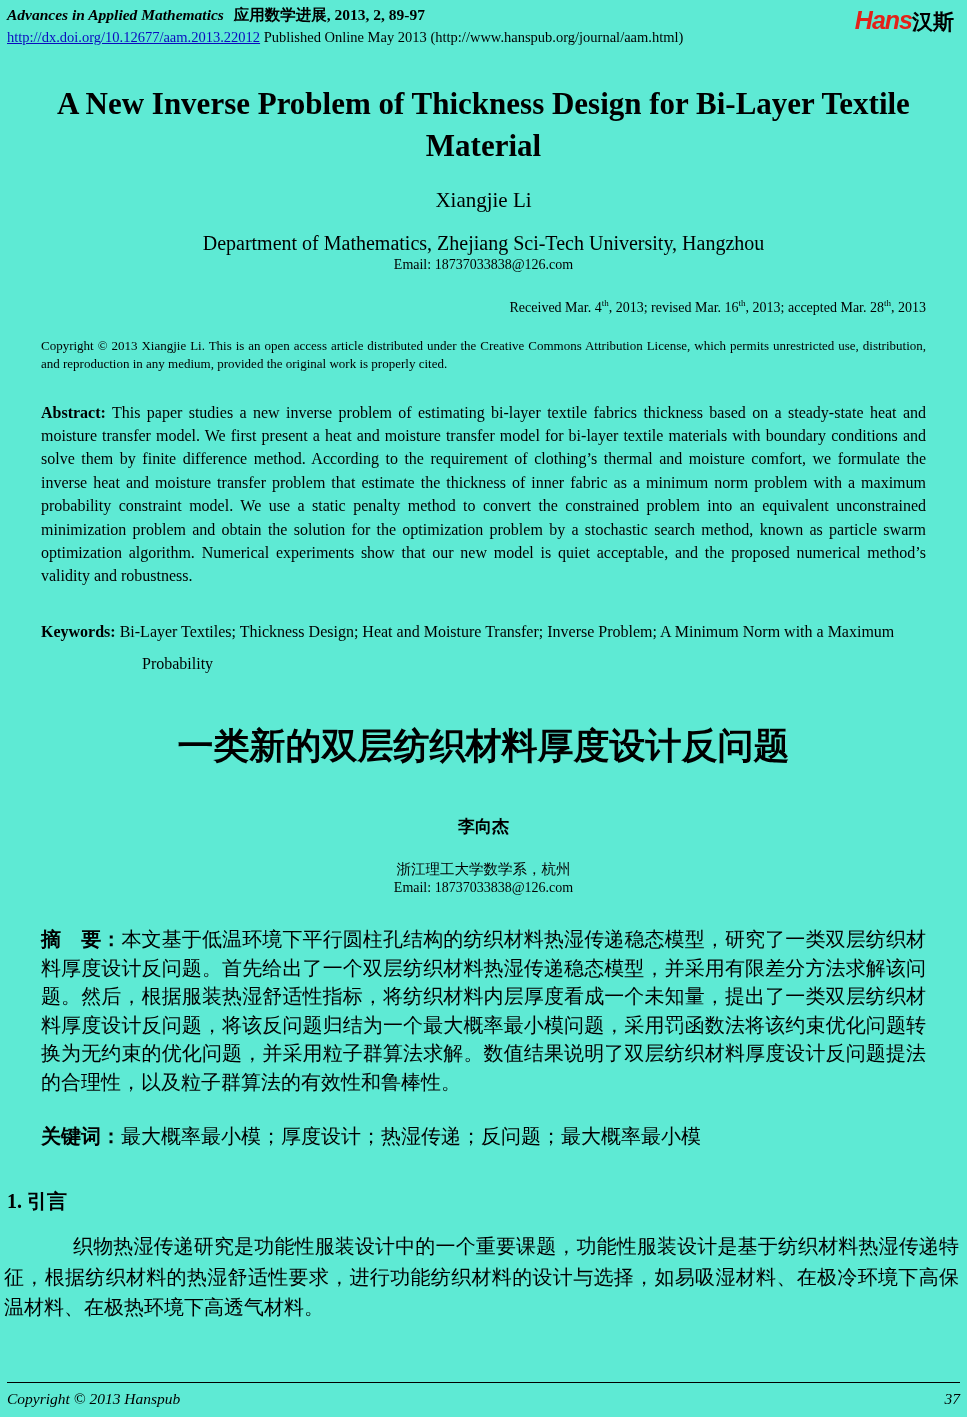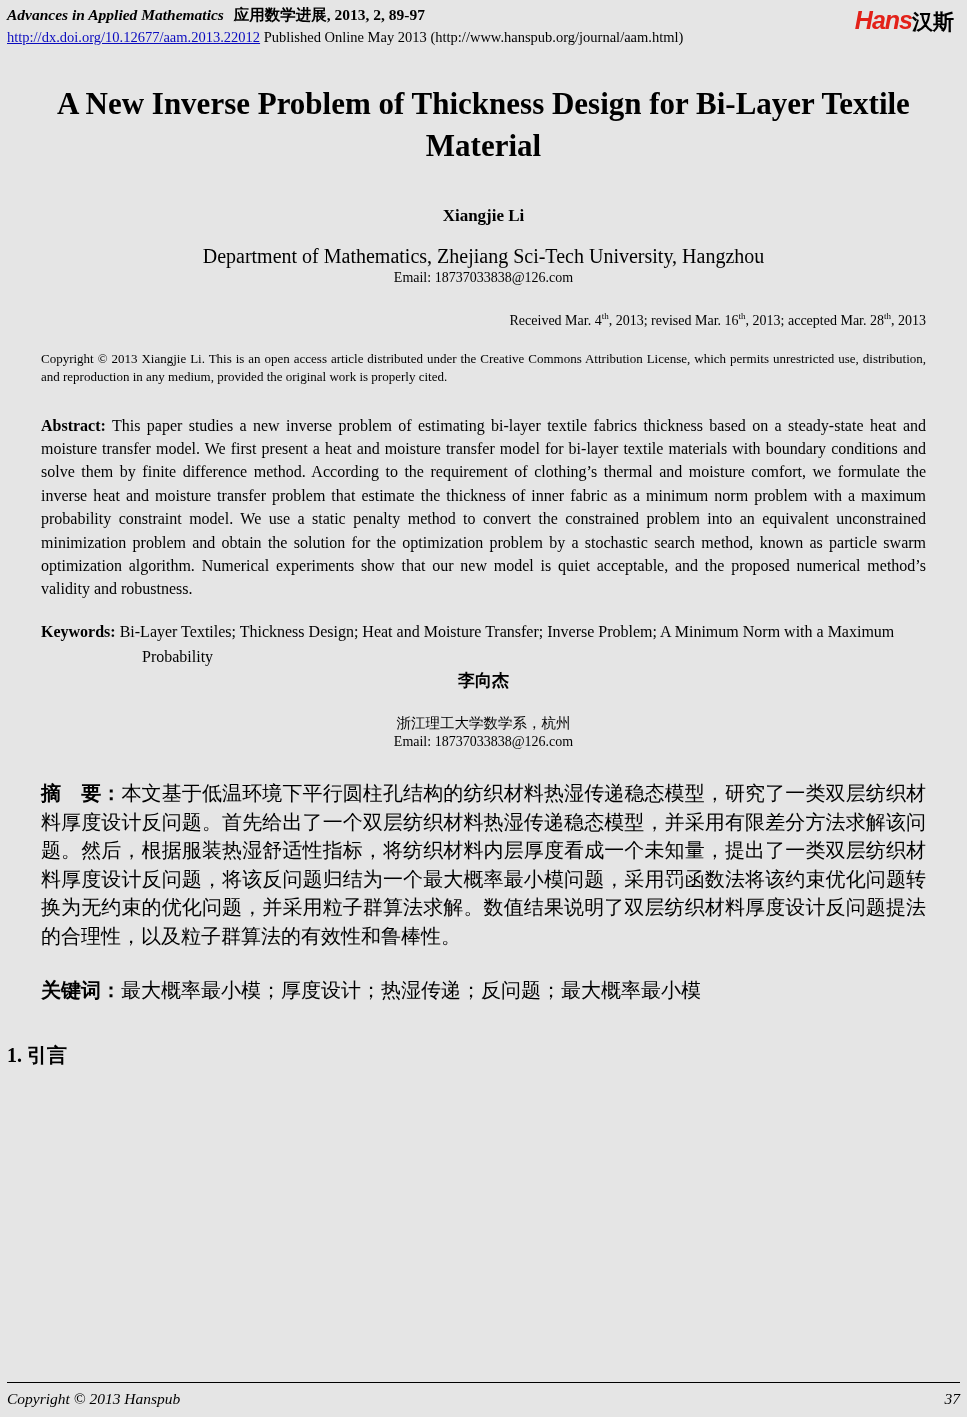--- a/index.html
+++ b/index.html
@@ -3,21 +3,21 @@
 <meta charset="utf-8">
 <title>Paper Page</title>
 <style>
   * { margin: 0; padding: 0; box-sizing: border-box; }
   html, body { background: #ffffff; }
   .page {
     position: relative;
     width: 967px;
     height: 1417px;
     margin: 0 auto;
-    background: #e5e5e5;
+    background: #5eead4;
     color: #000000;
     font-family: "Liberation Serif", "DejaVu Serif", serif;
     overflow: hidden;
   }
 
   
   .header {
     display: flex;
     justify-content: space-between;
     align-items: flex-start;
@@ -43,39 +43,39 @@
   
   .content { padding: 0 41px; }
   .article-title {
     margin: 37px auto 0 auto;
     text-align: center;
     font-size: 31px;
     font-weight: bold;
     line-height: 1.33;
     max-width: 890px;
   }
-  .author { margin-top: 40px; text-align: center; font-size: 17px; font-weight: bold; }
+  .author { margin-top: 22px; text-align: center; font-size: 21px; font-weight: normal; }
   .affiliation { margin-top: 17px; text-align: center; font-size: 20px; line-height: 1.3; }
   .email { text-align: center; font-size: 14px; line-height: 1.3; }
   .received { margin-top: 24px; text-align: right; font-size: 14px; font-family: Liberation Serif, serif; }
   .received sup { font-size: 9px; vertical-align: super; }
   .license-note { margin-top: 21px; font-size: 13px; line-height: 1.42; text-align: justify; }
   .abstract { margin-top: 27px; font-size: 16px; line-height: 23.4px; text-align: justify; }
   .label { font-weight: bold; }
   .keywords {
-    margin-top: 18px;
+    margin-top: 28px;
     font-size: 16px;
-    line-height: 25px;
+    line-height: 32px;
     padding-left: 101px;
     text-indent: -101px;
   }
 
   
   .cn-title { margin-top: 42px; text-align: center; font-size: 36px; font-weight: bold; }
-  .cn-author { text-align: center; font-size: 17px; font-weight: bold; }
+  .cn-author { margin-top: 44px; text-align: center; font-size: 17px; font-weight: bold; }
   .cn-affiliation { margin-top: 22px; text-align: center; font-size: 14.5px; line-height: 1.35; }
   .cn-email { text-align: center; font-size: 14px; line-height: 1.35; }
   .cn-dates { margin-top: 21px; text-align: center; font-size: 16px; }
   .cn-abstract { margin-top: 27px; font-size: 20px; line-height: 28.5px; text-align: justify; }
   .cn-keywords { margin-top: 26px; font-size: 20px; line-height: 28px; }
 
   
   .section-heading { margin: 38px 0 0 -34px; font-size: 20px; font-weight: bold; }
   .intro-para {
     margin: 16px -33px 0 -37px;
@@ -121,33 +121,35 @@
     <div class="email">Email: 18737033838@126.com</div>
 
     <div class="received"><span>Received Mar. 4</span><sup>th</sup><span>, 2013; revised Mar. 16</span><sup>th</sup><span>, 2013; accepted Mar. 28</span><sup>th</sup><span>, 2013</span></div>
 
     <p class="license-note">Copyright © 2013 Xiangjie Li. This is an open access article distributed under the Creative Commons Attribution License, which permits unrestricted use, distribution, and reproduction in any medium, provided the original work is properly cited.</p>
 
     <p class="abstract"><span class="label">Abstract:</span><span> This paper studies a new inverse problem of estimating bi-layer textile fabrics thickness based on a steady-state heat and moisture transfer model. We first present a heat and moisture transfer model for bi-layer textile materials with boundary conditions and solve them by finite difference method. According to the requirement of clothing’s thermal and moisture comfort, we formulate the inverse heat and moisture transfer problem that estimate the thickness of inner fabric as a minimum norm problem with a maximum probability constraint model. We use a static penalty method to convert the constrained problem into an equivalent unconstrained minimization problem and obtain the solution for the optimization problem by a stochastic search method, known as particle swarm optimization algorithm. Numerical experiments show that our new model is quiet acceptable, and the proposed numerical method’s validity and robustness.</span></p>
 
     <p class="keywords"><span class="label">Keywords:</span><span> Bi-Layer Textiles; Thickness Design; Heat and Moisture Transfer; Inverse Problem; A Minimum Norm with a Maximum Probability</span></p>
 
+    <h1 class="cn-title">一类新的双层纺织材料厚度设计反问题</h1>
 
     <div class="cn-author">李向杰</div>
 
     <div class="cn-affiliation">浙江理工大学数学系，杭州</div>
     <div class="cn-email">Email: 18737033838@126.com</div>
 
 
     <p class="cn-abstract"><span class="label">摘　要：</span><span>本文基于低温环境下平行圆柱孔结构的纺织材料热湿传递稳态模型，研究了一类双层纺织材料厚度设计反问题。首先给出了一个双层纺织材料热湿传递稳态模型，并采用有限差分方法求解该问题。然后，根据服装热湿舒适性指标，将纺织材料内层厚度看成一个未知量，提出了一类双层纺织材料厚度设计反问题，将该反问题归结为一个最大概率最小模问题，采用罚函数法将该约束优化问题转换为无约束的优化问题，并采用粒子群算法求解。数值结果说明了双层纺织材料厚度设计反问题提法的合理性，以及粒子群算法的有效性和鲁棒性。</span></p>
 
     <p class="cn-keywords"><span class="label">关键词：</span><span>最大概率最小模；厚度设计；热湿传递；反问题；最大概率最小模</span></p>
 
     <h2 class="section-heading">1. 引言</h2>
 
+    <p class="intro-para">织物热湿传递研究是功能性服装设计中的一个重要课题，功能性服装设计是基于纺织材料热湿传递特征，根据纺织材料的热湿舒适性要求，进行功能纺织材料的设计与选择，如易吸湿材料、在极冷环境下高保温材料、在极热环境下高透气材料。</p>
 
   </main>
 
   <footer class="footer">
     <div class="footer-rule"></div>
     <div class="footer-row">
       <span>Copyright © 2013 Hanspub</span>
       <span>37</span>
     </div>
   </footer>

